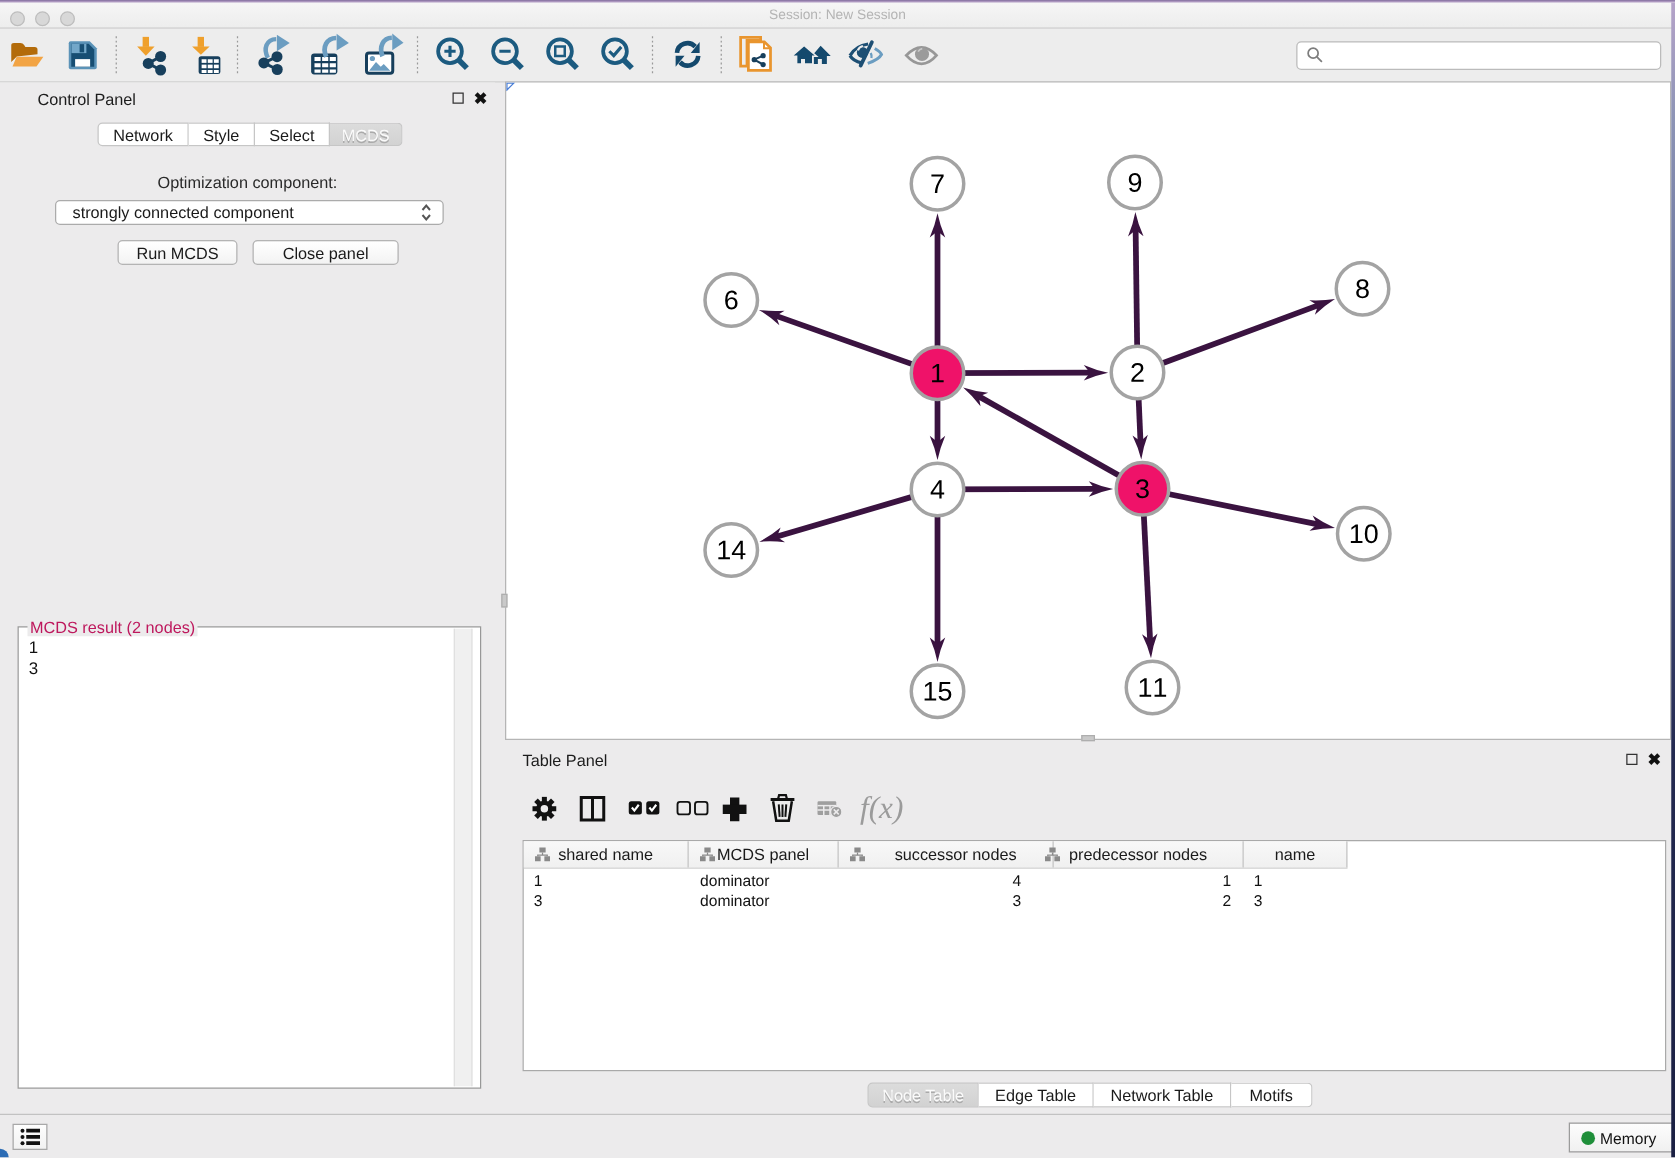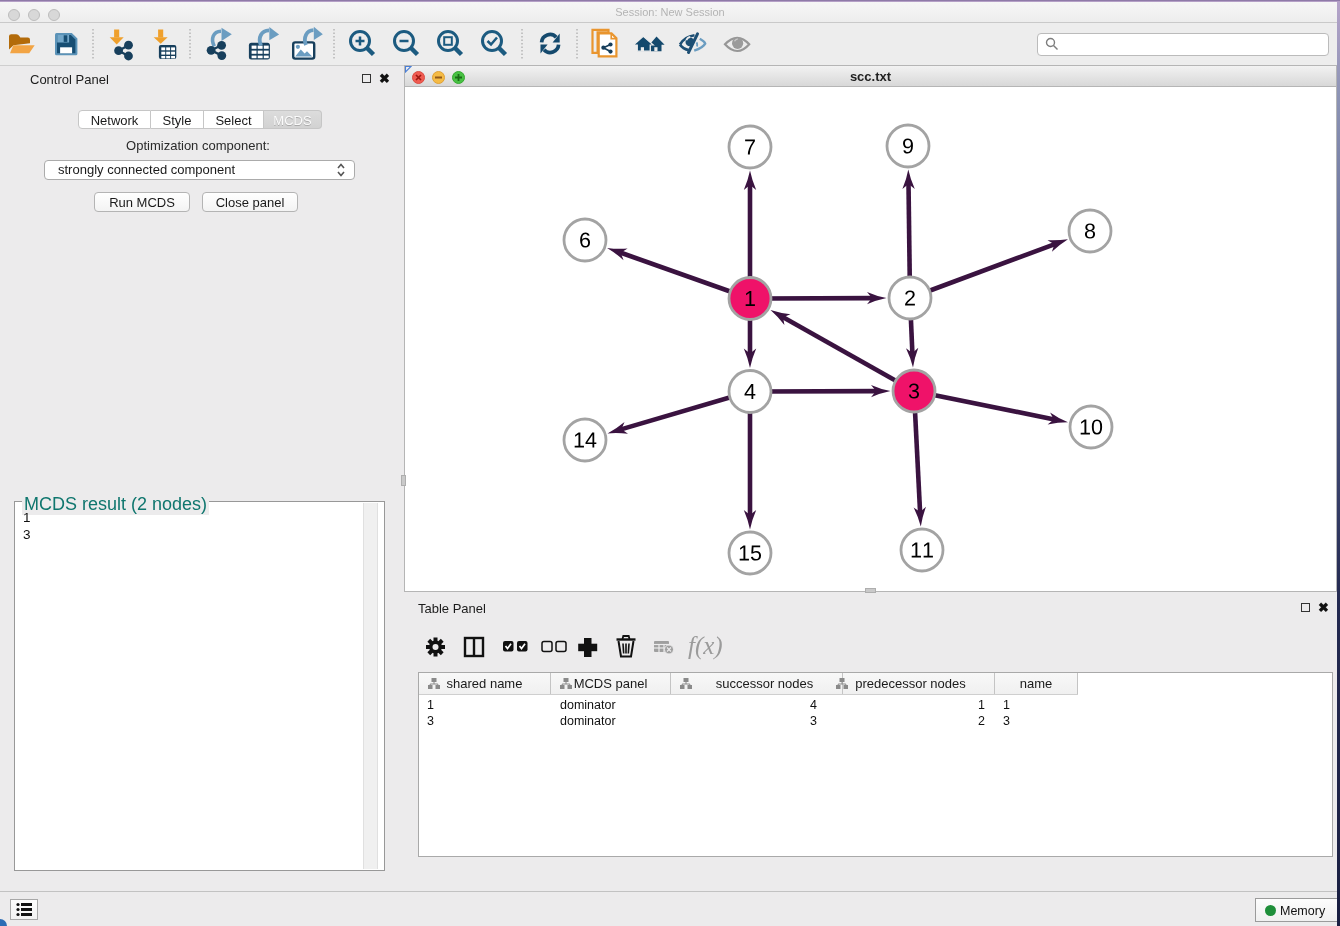--- a/index.html
+++ b/index.html
@@ -19,27 +19,27 @@
 #cpanel{left:0;top:66px;width:396px;height:825px;background:#ecebec;text-decoration:underline;}
 #cphead{position:absolute;left:0;top:0;width:100%;height:26px;}
 #cptitle{position:absolute;left:30px;top:6px;font-size:13px;color:#1c1c1c;}
 .floatico{width:9px;height:9px;border:1.5px solid #333;box-sizing:border-box;}
 .xico{font-size:13px;font-weight:bold;color:#111;line-height:12px;}
 .tabrow{display:flex;}
 .tab{height:19px;line-height:19px;font-size:13px;text-align:center;background:#fff;border:1px solid #c6c6c6;border-left:none;color:#1a1a1a;box-sizing:border-box;}
 .tab.first{border-left:1px solid #c6c6c6;border-radius:4px 0 0 4px;}
 .tab.last{border-radius:0 4px 4px 0;}
 .tab.sel{background:linear-gradient(#dcdcdc,#d2d2d2);color:#fbfbfb;text-shadow:0 1px 0 #aaa;}
-#cptabs{position:absolute;left:78px;top:32px;margin-top:12px;}
+#cptabs{position:absolute;left:78px;top:32px;}
 #optlabel{position:absolute;left:0;top:72px;width:396px;text-align:center;font-size:13px;color:#2a2a2a;}
 #dropdown{position:absolute;left:44px;top:94px;width:296px;height:18px;background:#fff;border:1px solid #ababab;border-radius:4px;font-size:13px;color:#1a1a1a;line-height:18px;padding-left:13px;box-sizing:content-box;}
 .btn{position:absolute;top:126px;height:20px;background:linear-gradient(#ffffff,#f3f3f3);border:1px solid #b4b4b4;border-radius:4px;font-size:13px;color:#1a1a1a;text-align:center;line-height:19px;box-sizing:border-box;}
 
 #mcdsbox{position:absolute;left:14px;top:435px;width:369px;height:368px;border:1px solid #989898;background:#fff;}
-#mcdslabel{position:absolute;left:7px;top:-8px;background:#ecebec;padding:0 2px;font-size:18px;color:#0f766e;}
+#mcdslabel{position:absolute;left:7px;top:-8px;background:#ecebec;padding:0 2px;font-size:13px;color:#be185d;}
 #mcdssb{position:absolute;right:6px;top:1px;width:13px;height:366px;background:#f0f0f0;border-left:1px solid #e0e0e0;border-right:1px solid #e0e0e0;}
 
 #netwin{left:404px;top:65px;width:933px;height:527px;background:#fff;border:1px solid #b5b5b5;box-sizing:border-box;}
 #nettitle{position:absolute;left:0;top:0;width:100%;height:21px;background:linear-gradient(#f2f2f2,#d8d8d8);border-bottom:1px solid #b5b5b5;box-sizing:border-box;}
 #nettext{position:absolute;top:3px;left:0;width:100%;text-align:center;font-size:13px;font-weight:bold;color:#222;}
 .mtl{position:absolute;top:4.5px;width:13px;height:13px;border-radius:50%;box-sizing:border-box;}
 
 #tpanel{left:405px;top:594px;width:932px;height:297px;background:#ecebec;}
 #tptitle{position:absolute;left:13px;top:7px;font-size:13px;color:#1c1c1c;}
 #tptools{position:absolute;left:0px;top:26px;width:100%;height:40px;}
@@ -225,44 +225,29 @@
     <div class="tab sel last" style="width:58px;">MCDS</div>
   </div>
   <div id="optlabel">Optimization component:</div>
   <div id="dropdown">strongly connected component
     <svg width="10" height="14" style="position:absolute;right:8px;top:2px;" viewBox="0 0 10 14">
       <path d="M2 5 L5 1.5 L8 5" fill="none" stroke="#555" stroke-width="1.6"></path>
       <path d="M2 9 L5 12.5 L8 9" fill="none" stroke="#555" stroke-width="1.6"></path>
     </svg>
   </div>
   <div class="btn" style="left:94px;width:96px;">Run MCDS</div>
-  <div class="btn" style="left:202px;width:96px;">Close panel</div>
+  <div class="btn" style="left:202px;width:117px;">Close panel</div>
   <div id="mcdsbox">
     <div id="mcdslabel">MCDS result (2 nodes)</div>
     <div id="mcdssb"></div>
     <div style="position:absolute;left:8px;top:8px;font-size:13.5px;color:#111;line-height:16.5px;">1<br>3</div>
   </div>
 </div>
 
 <div class="abs" id="netwin">
-  <div id="nettitle">
-    <div class="mtl" style="left:7px;background:#f05b51;border:1px solid #d94c42;"></div>
-    <div class="mtl" style="left:27px;background:#f5bb45;border:1px solid #dfa137;"></div>
-    <div class="mtl" style="left:47px;background:#48c143;border:1px solid #35a830;"></div>
-    <svg class="mtl" style="left:7px;" viewBox="0 0 13 13">
-        <path d="M4 4 L9 9 M9 4 L4 9" stroke="#9c1710" stroke-width="1.7"></path>
-      </svg>
-    <svg class="mtl" style="left:27px;" viewBox="0 0 13 13">
-        <path d="M3 6.5 L10 6.5" stroke="#90591b" stroke-width="1.8"></path>
-      </svg>
-    <svg class="mtl" style="left:47px;" viewBox="0 0 13 13">
-        <path d="M3 6.5 L10 6.5 M6.5 3 L6.5 10" stroke="#1a6b16" stroke-width="1.8"></path>
-      </svg>
-    <div id="nettext">scc.txt</div>
-  </div>
   <svg width="7" height="7" viewBox="0 0 7 7" style="position:absolute;left:0px;top:0px;">
       <path d="M0.5 0.5 L6 0.5 L0.5 6 Z" fill="none" stroke="#4b7fd6" stroke-width="1.1"></path>
     </svg>
   <div style="position:absolute;left:-4px;top:409px;width:3px;height:9px;background:#c9c9c9;border:1px solid #aeaeae;"></div>
   <div style="position:absolute;left:460px;top:522px;width:9px;height:3px;background:#c9c9c9;border:1px solid #aeaeae;"></div>
 
   <svg width="931" height="504" viewBox="0 0 931 504" style="position:absolute;left:0;top:21px;">
     <g stroke="#3a1340" stroke-width="4.6">
       <line x1="345.0" y1="211.5" x2="345.0" y2="97.5"></line>
       <line x1="345.0" y1="211.5" x2="215.3" y2="165.5"></line>
@@ -428,20 +413,26 @@
     <div class="tcell" style="left:141px;top:24px;">dominator</div>
     <div class="tcell" style="left:252px;top:24px;width:146px;text-align:right;">4</div>
     <div class="tcell" style="left:408px;top:24px;width:158px;text-align:right;">1</div>
     <div class="tcell" style="left:584px;top:24px;">1</div>
     <div class="tcell" style="left:8px;top:40px;">3</div>
     <div class="tcell" style="left:141px;top:40px;">dominator</div>
     <div class="tcell" style="left:252px;top:40px;width:146px;text-align:right;">3</div>
     <div class="tcell" style="left:408px;top:40px;width:158px;text-align:right;">2</div>
     <div class="tcell" style="left:584px;top:40px;">3</div>
   </div>
+  <div id="btabs" class="tabrow">
+    <div class="tab sel first" style="width:89px;height:20px;line-height:20px;">Node Table</div>
+    <div class="tab" style="width:92px;height:20px;line-height:20px;">Edge Table</div>
+    <div class="tab" style="width:110px;height:20px;line-height:20px;">Network Table</div>
+    <div class="tab last" style="width:65px;height:20px;line-height:20px;">Motifs</div>
+  </div>
 </div>
 
 <div class="abs" id="statusbar">
   <div id="listbtn">
     <svg width="26" height="19" viewBox="0 0 26 19">
       <g fill="#111">
         <circle cx="7" cy="4.5" r="1.6"></circle>
           <rect x="10" y="3" width="11" height="3"></rect>
         <circle cx="7" cy="9.5" r="1.6"></circle>
           <rect x="10" y="8" width="11" height="3"></rect>

